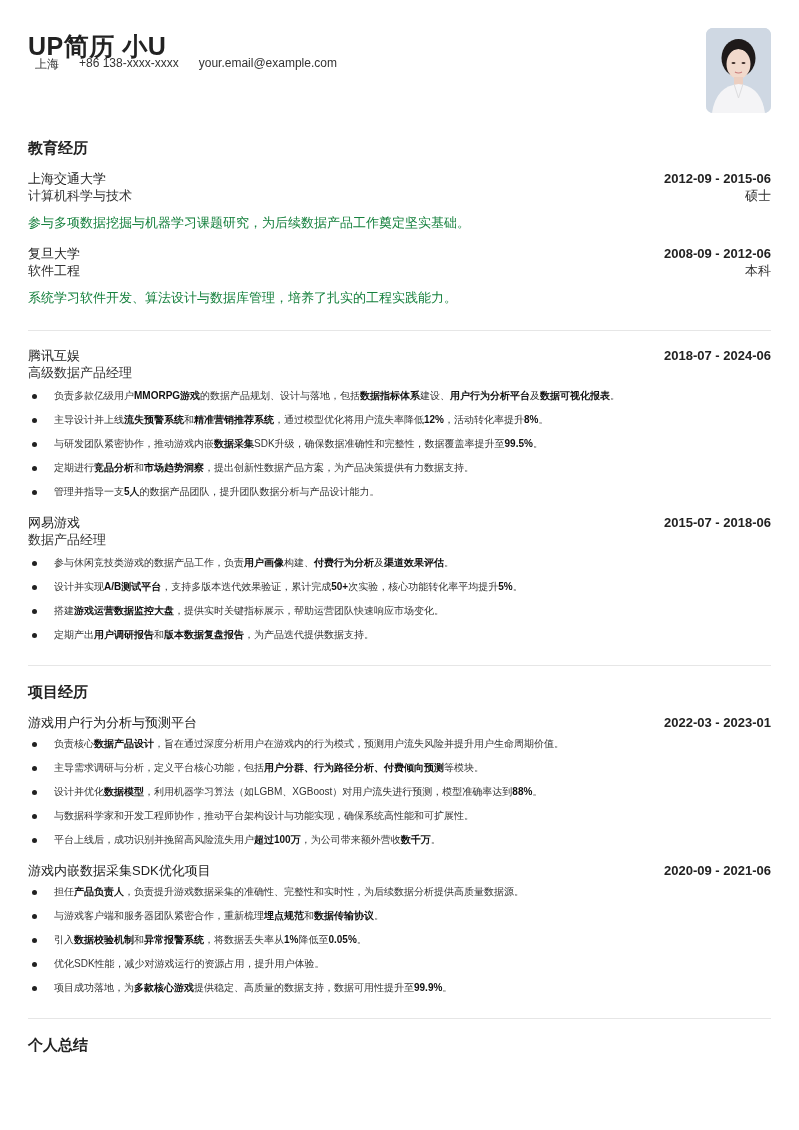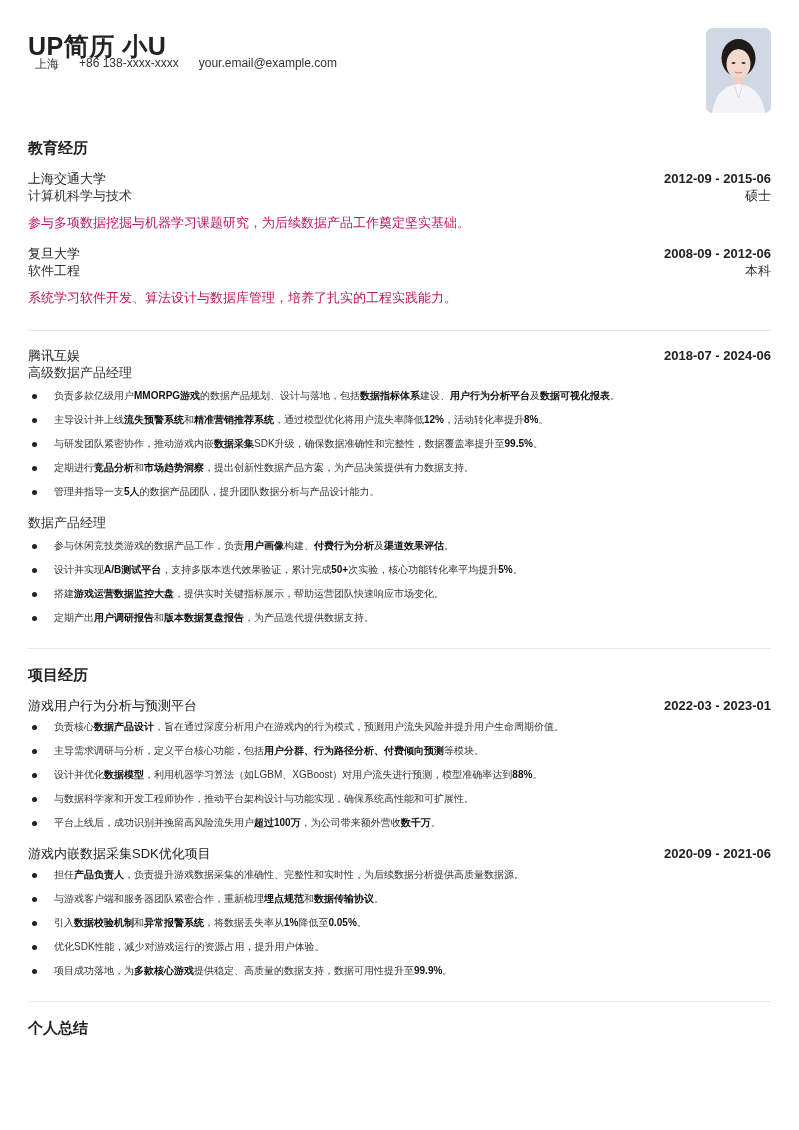--- a/index.html
+++ b/index.html
@@ -15,21 +15,21 @@
   .section { padding-top: 16px; }
   .section-title { font-size: 15px; font-weight: bold; color: #222; margin-bottom: 12px; height: 20px; line-height: 20px; }
   .divider { height: 1px; background: #e6e6e6; margin-top: 24px; }
 
   .entry { margin-bottom: 8px; }
   .row { display: flex; justify-content: space-between; align-items: baseline; }
   .entry-title { font-size: 13px; font-weight: normal; color: #222; line-height: 17px; }
   .entry-date { font-size: 13px; font-weight: bold; color: #222; line-height: 17px; }
   .entry-sub { font-size: 13px; color: #333; line-height: 17px; }
   .entry-right { font-size: 13px; color: #333; line-height: 17px; }
-  .entry-desc { font-size: 13px; color: #be185d; line-height: 17px; margin-top: 10px; margin-bottom: 14px; }
+  .entry-desc { font-size: 13px; color: #15803d; line-height: 17px; margin-top: 10px; margin-bottom: 14px; }
 
   ul.bullets { list-style: none; margin-top: 6px; }
   ul.bullets li { position: relative; padding-left: 26px; font-size: 10px; line-height: 17px; color: #333; margin-bottom: 7px; }
   ul.bullets li::before { content: ""; position: absolute; left: 4px; top: 7px; width: 5px; height: 5px; background: #222; border-radius: 50%; }
   ul.bullets li b { color: #111; font-weight: bold; }
 </style>
 </head>
 <body>
 
 <div class="page">
@@ -97,20 +97,24 @@
       <ul class="bullets">
           <li><span>负责多款亿级用户</span><b>MMORPG游戏</b><span>的数据产品规划、设计与落地，包括</span><b>数据指标体系</b><span>建设、</span><b>用户行为分析平台</b><span>及</span><b>数据可视化报表</b><span>。</span></li>
           <li><span>主导设计并上线</span><b>流失预警系统</b><span>和</span><b>精准营销推荐系统</b><span>，通过模型优化将用户流失率降低</span><b>12%</b><span>，活动转化率提升</span><b>8%</b><span>。</span></li>
           <li><span>与研发团队紧密协作，推动游戏内嵌</span><b>数据采集</b><span>SDK升级，确保数据准确性和完整性，数据覆盖率提升至</span><b>99.5%</b><span>。</span></li>
           <li><span>定期进行</span><b>竞品分析</b><span>和</span><b>市场趋势洞察</b><span>，提出创新性数据产品方案，为产品决策提供有力数据支持。</span></li>
           <li><span>管理并指导一支</span><b>5人</b><span>的数据产品团队，提升团队数据分析与产品设计能力。</span></li>
         </ul>
     </div>
 
     <div class="entry" style="margin-top:14px;">
+      <div class="row">
+        <span class="entry-title">网易游戏</span>
+        <span class="entry-date">2015-07 - 2018-06</span>
+      </div>
       <div class="entry-sub">数据产品经理</div>
       <ul class="bullets">
           <li><span>参与休闲竞技类游戏的数据产品工作，负责</span><b>用户画像</b><span>构建、</span><b>付费行为分析</b><span>及</span><b>渠道效果评估</b><span>。</span></li>
           <li><span>设计并实现</span><b>A/B测试平台</b><span>，支持多版本迭代效果验证，累计完成</span><b>50+</b><span>次实验，核心功能转化率平均提升</span><b>5%</b><span>。</span></li>
           <li><span>搭建</span><b>游戏运营数据监控大盘</b><span>，提供实时关键指标展示，帮助运营团队快速响应市场变化。</span></li>
           <li><span>定期产出</span><b>用户调研报告</b><span>和</span><b>版本数据复盘报告</b><span>，为产品迭代提供数据支持。</span></li>
         </ul>
     </div>
     <div class="divider" style="margin-top:22px;"></div>
   </div>

